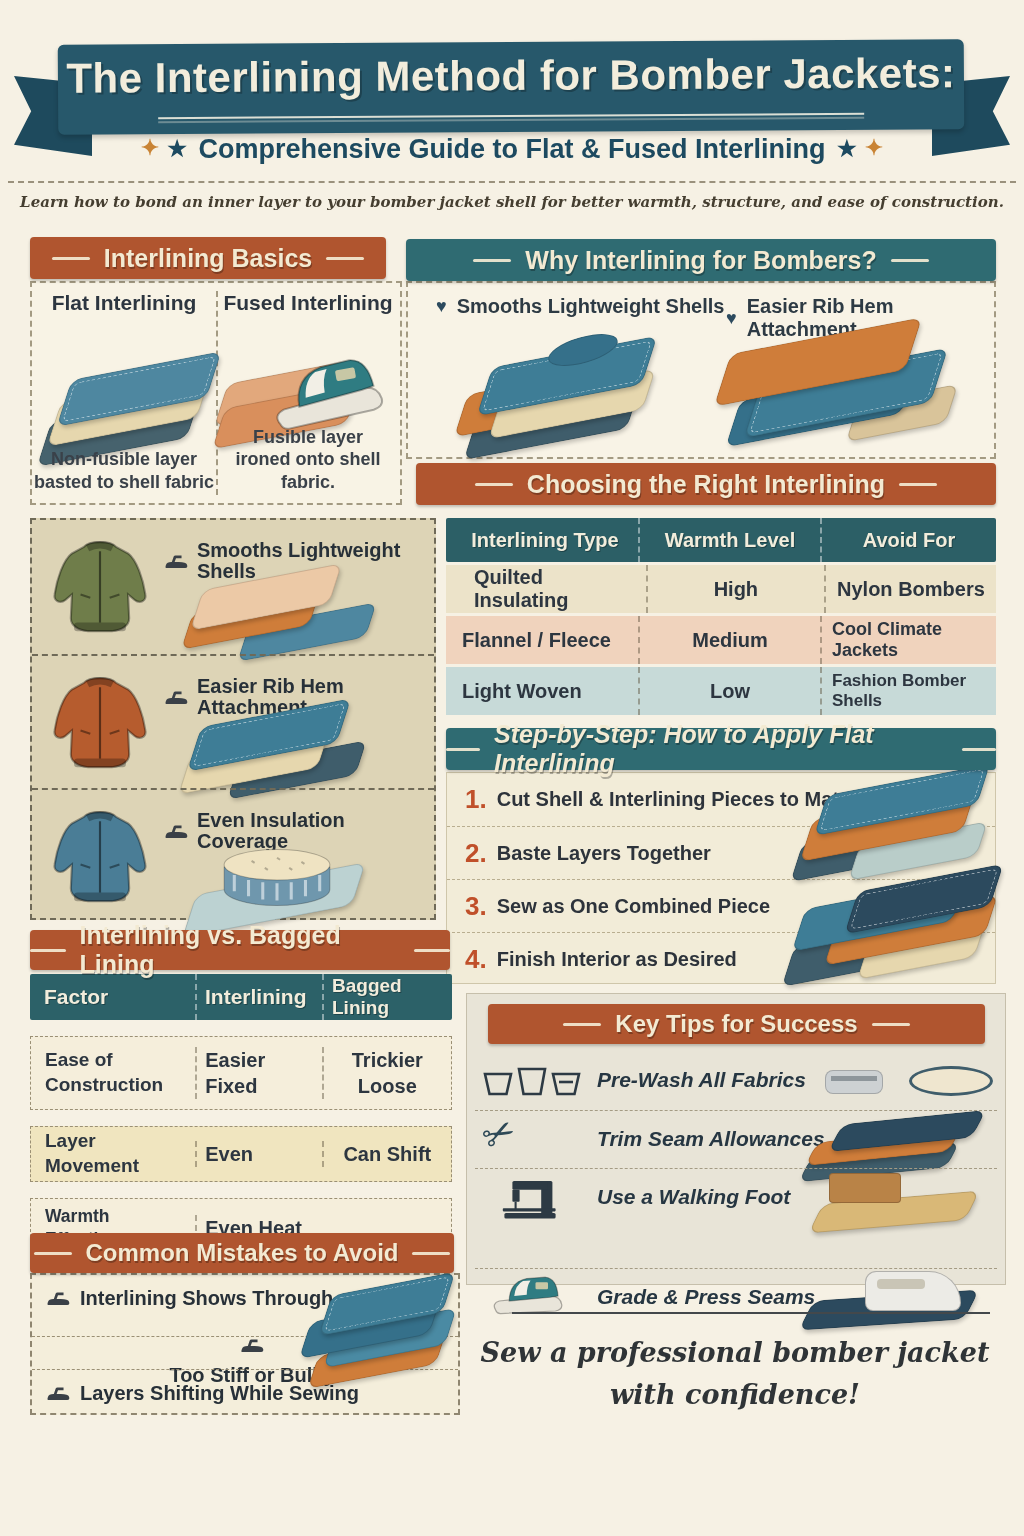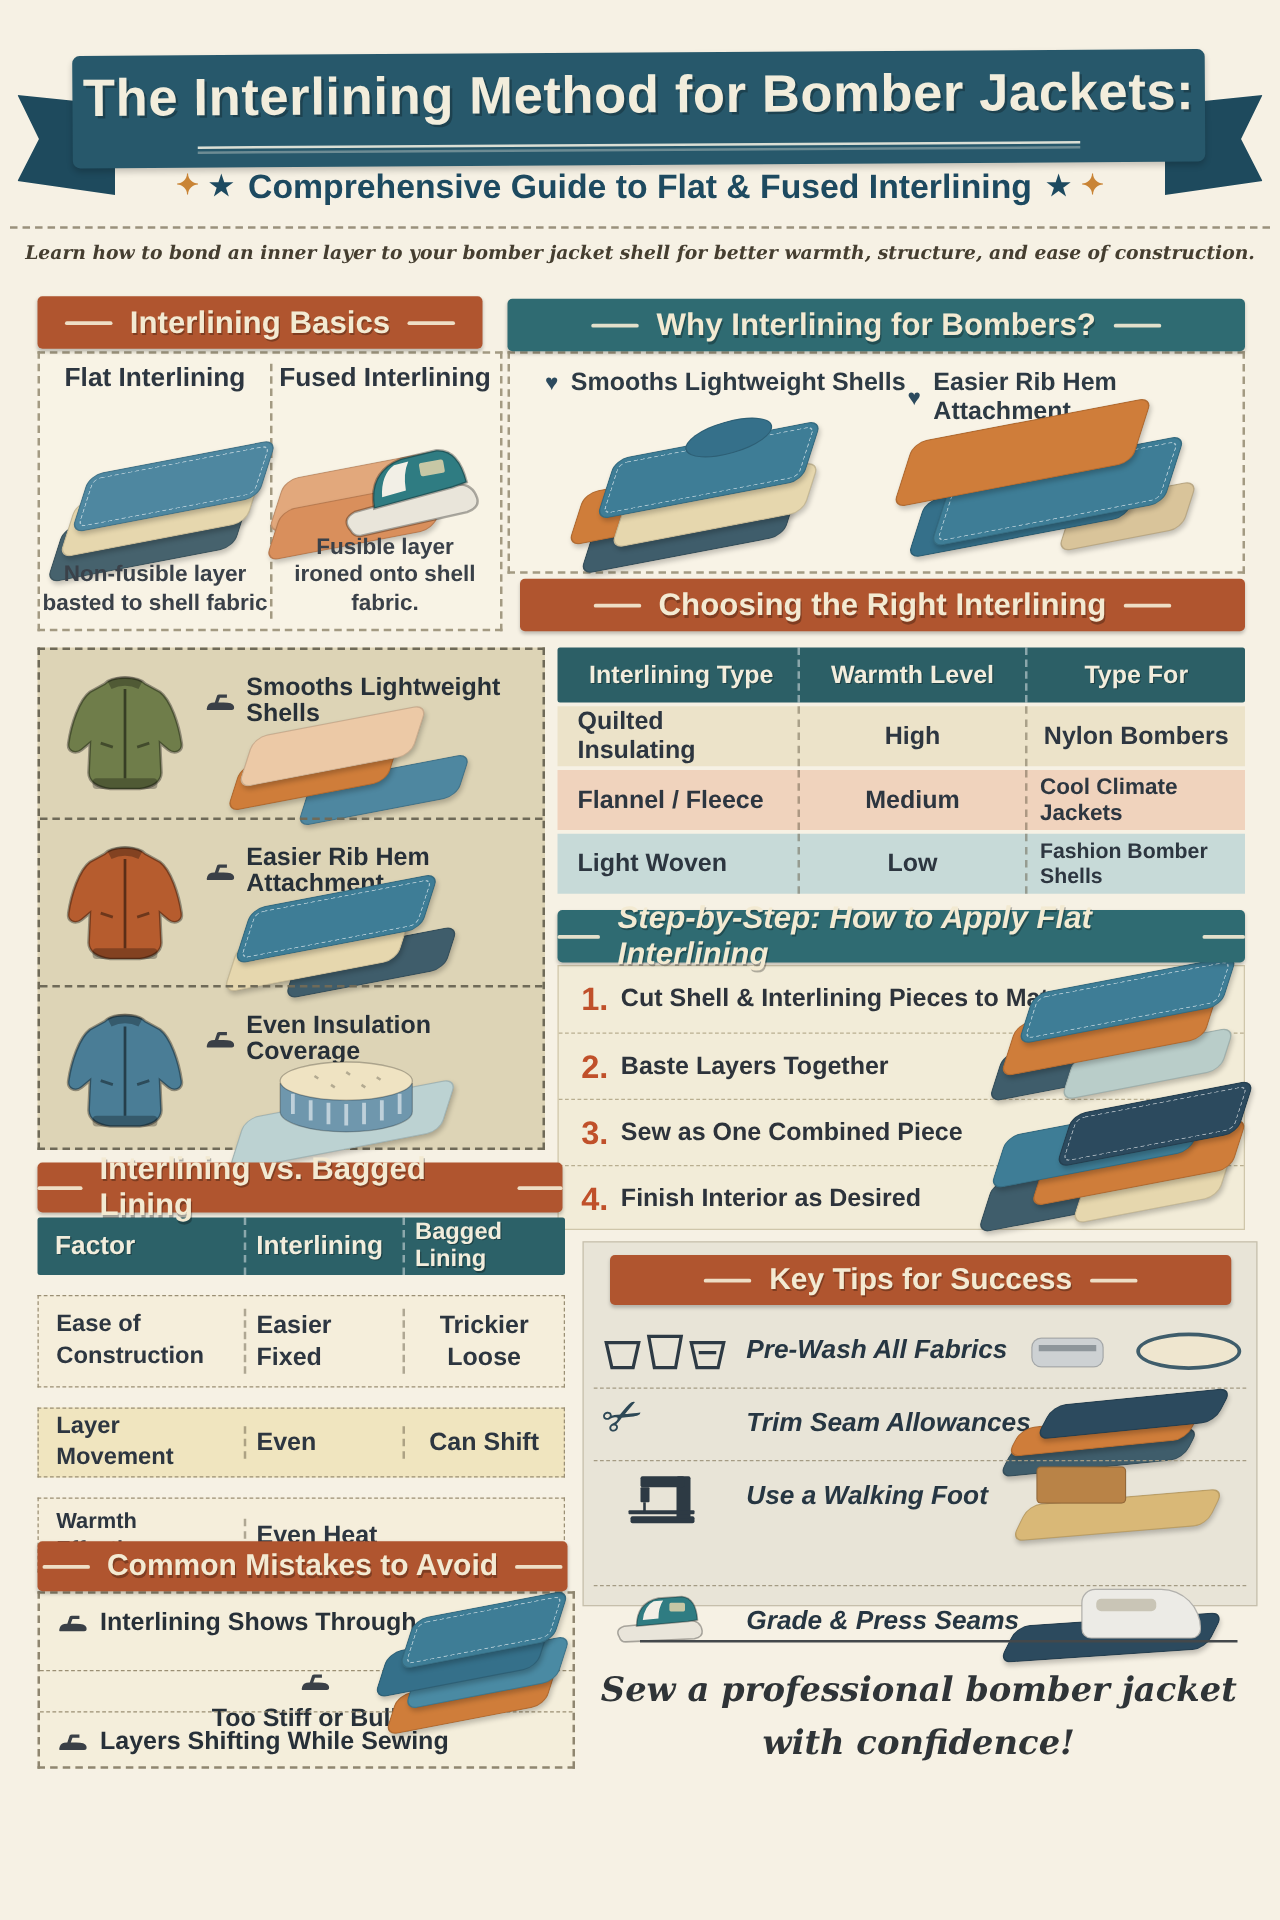--- a/index.html
+++ b/index.html
@@ -76,21 +76,21 @@
   .c-head { background:#2c5f66; height:44px; border-radius:2px; }
   .c-head .c-cell { color:#f2eddc; font-weight:bold; font-size:20px; justify-content:center;
     text-shadow:1px 1px 0 rgba(0,0,0,.3); }
   .c-cell { display:flex; align-items:center; height:100%; padding:0 10px; }
   .c0 { width:192px; padding-left:16px; }
   .c1 { width:182px; justify-content:center; border-left:2px dashed rgba(255,255,255,.45); }
   .c2 { width:176px; justify-content:center; border-left:2px dashed rgba(255,255,255,.45); }
   .c-data { height:48px; font-size:20px; font-weight:600; color:#2d3640; }
   .c-data .c1 { font-weight:bold; }
   .c-data .c1, .c-data .c2 { border-left:2px dashed rgba(90,80,60,.45); }
-  .bg-cream { background:#ece3c9; } .bg-peach { background:#f0d3bd; } .bg-blue { background:#c7dad8; }
+  .bg-cream { background:#ece3c9;padding-left:12px; } .bg-peach { background:#f0d3bd; } .bg-blue { background:#c7dad8; }
   
   #box-jackets { position:absolute; left:30px; top:518px; width:406px; height:402px;
     background:#ddd4b6; border:2px dashed #6f6a58; }
   .jrow { position:absolute; left:0; width:100%; height:134px; }
   .jrow + .jrow { border-top:2px dashed #6f6a58; }
   .jlabel { position:absolute; left:132px; top:20px; display:flex; gap:9px; align-items:center;
     font-size:20px; font-weight:bold; color:#273038; width:268px; line-height:1.05; }
   .bullet-iron { color:#3a4047; flex:0 0 auto; }
   .jacket { position:absolute; left:14px; top:14px; width:108px; height:108px; }
   .jillus { position:absolute; left:150px; top:52px; width:240px; height:78px; }
@@ -271,21 +271,21 @@
 
   <div class="hdr rust" style="left:416px; top:463px; width:580px;">
     <span class="hline"></span>
       <span>Choosing the Right Interlining</span>
       <span class="hline"></span>
   </div>
   <div id="tbl-choosing">
     <div class="c-row c-head">
       <div class="c-cell c0">Interlining Type</div>
       <div class="c-cell c1">Warmth Level</div>
-      <div class="c-cell c2">Type For</div>
+      <div class="c-cell c2">Avoid For</div>
     </div>
     <div class="c-row c-data bg-cream">
       <div class="c-cell c0">Quilted Insulating</div>
       <div class="c-cell c1">High</div>
       <div class="c-cell c2">Nylon Bombers</div>
     </div>
     <div class="c-row c-data bg-peach">
       <div class="c-cell c0">Flannel / Fleece</div>
       <div class="c-cell c1">Medium</div>
       <div class="c-cell c2" style="font-size:18px;">Cool Climate Jackets</div>

